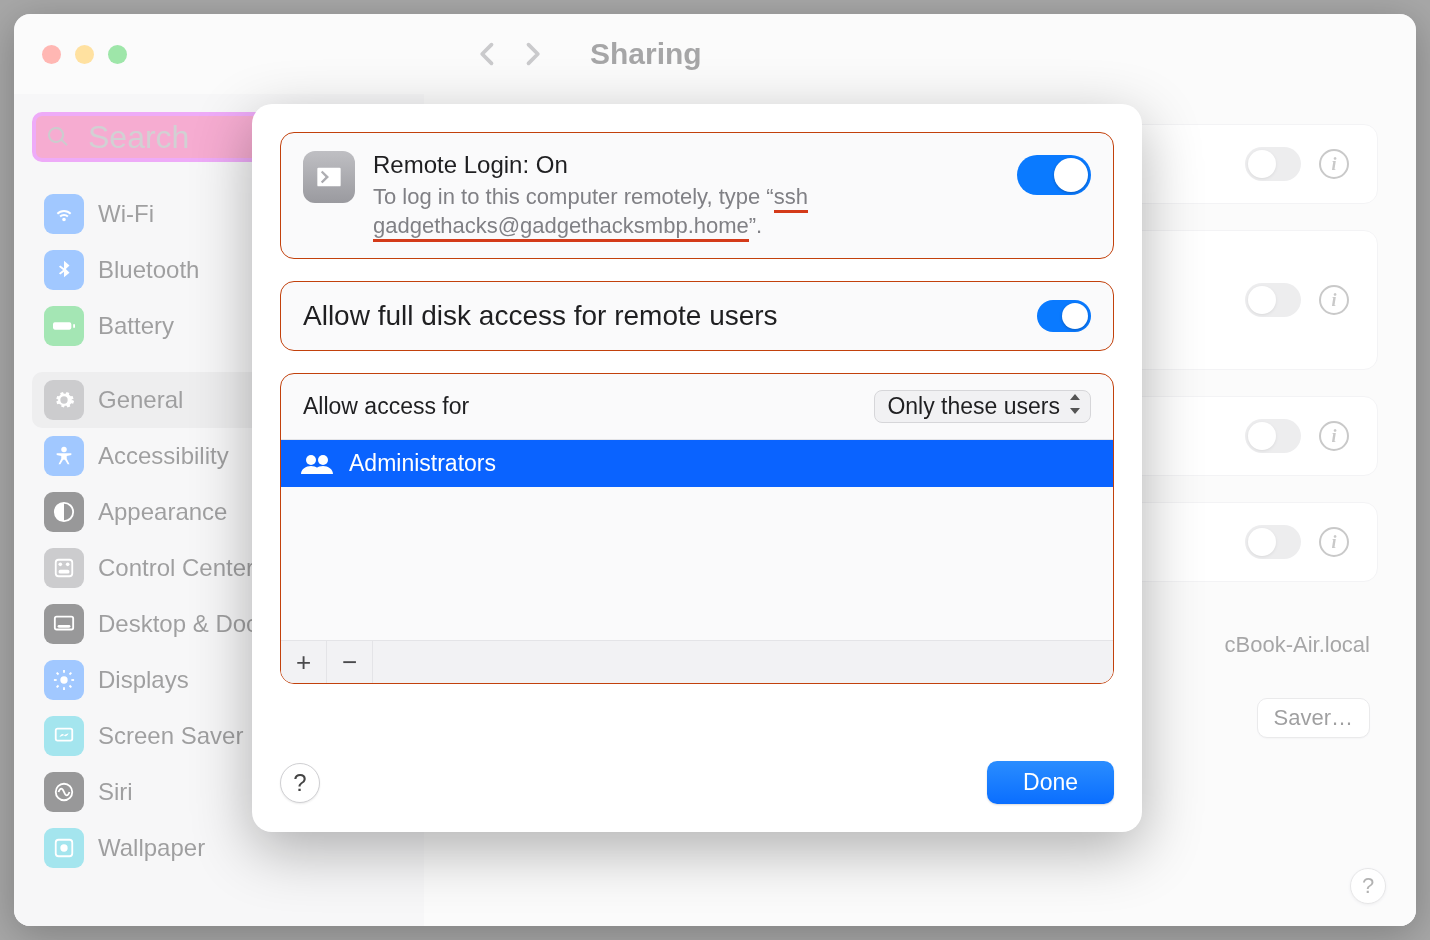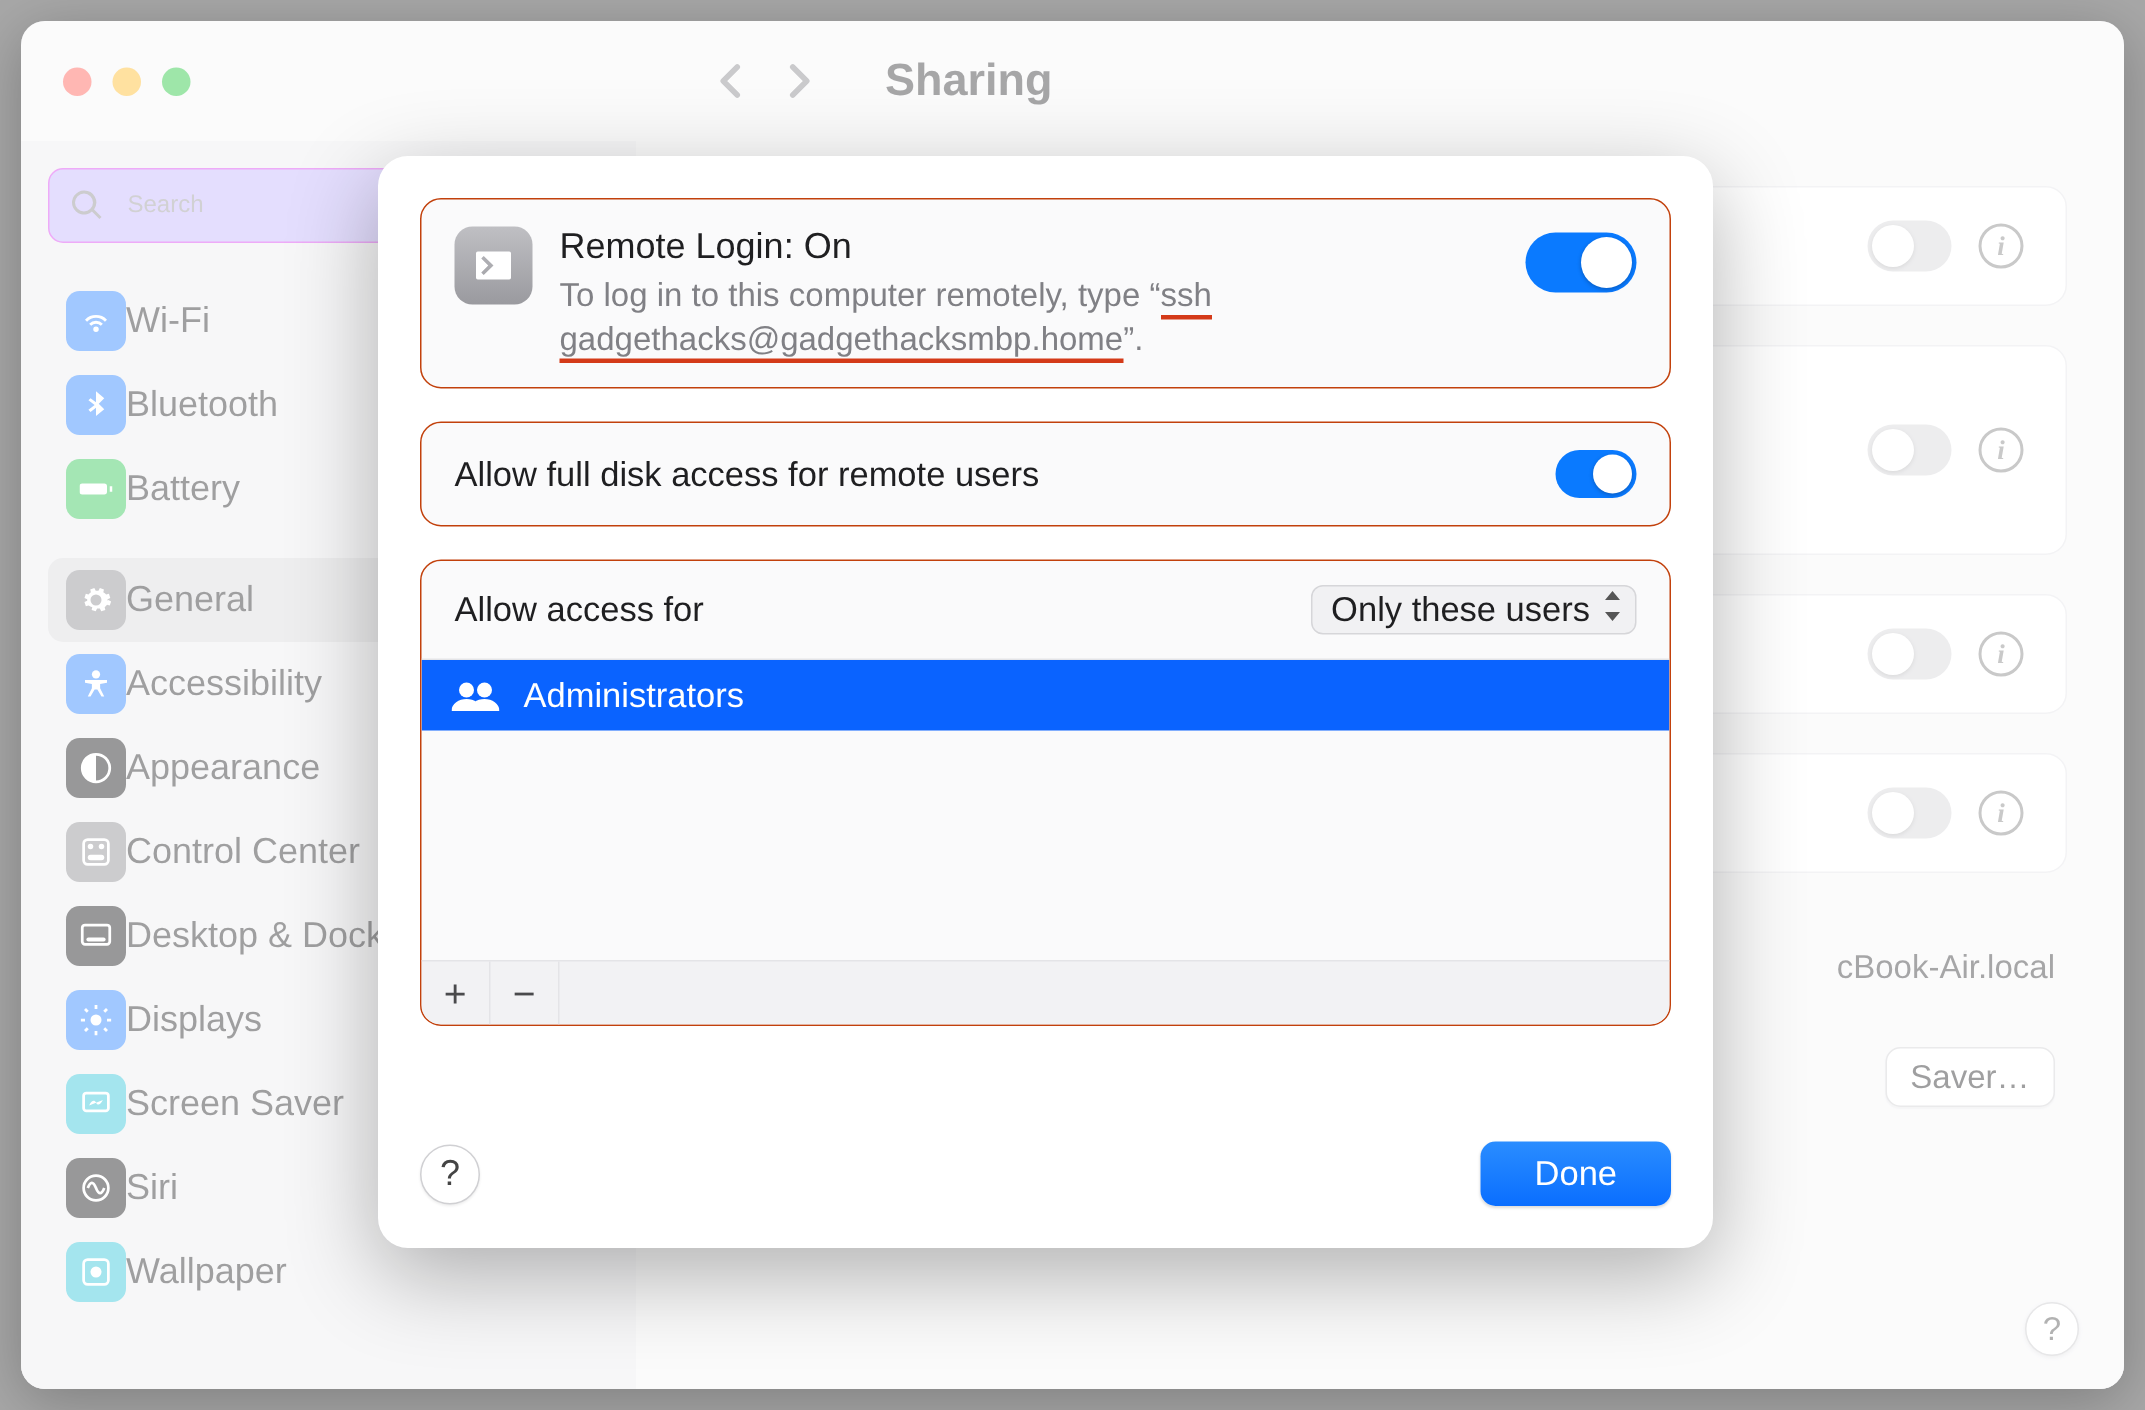--- a/index.html
+++ b/index.html
@@ -19,28 +19,28 @@
   .nav { display: flex; gap: 16px; align-items: center; padding-left: 50px; }
   .chev { width: 28px; height: 28px; }
   .chev svg { width: 28px; height: 28px; stroke: #8b8b8e; stroke-width: 3.2; fill: none; stroke-linecap: round; stroke-linejoin: round; }
   .title { font-size: 30px; font-weight: 700; color: #3b3b3d; margin-left: 28px; }
 
   .main { position: absolute; left: 0; top: 80px; width: 100%; height: calc(100% - 80px); display: flex; }
   .sidebar { width: 410px; background: #eeeef0; padding: 18px 18px 0 18px; display: flex; flex-direction: column; gap: 2px; }
 
   .search { position: relative; margin-bottom: 22px; }
   .search input {
-    width: 100%; height: 50px; border-radius: 10px; border: 1px solid #d946ef;
-    background: #c4b5fd; font-size: 16px; color: #3a3a3c; padding: 0 14px 0 52px;
+    width: 100%; height: 50px; border-radius: 10px; border: 4px solid #d946ef;
+    background: #ec4899; font-size: 32px; color: #3a3a3c; padding: 0 14px 0 52px;
   }
   .search input::placeholder { color: #9a9a9e; }
   .search svg { position: absolute; left: 14px; top: 13px; width: 24px; height: 24px; fill: #8e8e92; }
 
   .side-item {
-    display: flex; align-items: center; padding: 8px 12px; border-radius: 10px;
+    display: flex; align-items: center; gap: 14px; padding: 8px 12px; border-radius: 10px;
     font-size: 24px; color: #2c2c2e; cursor: default;
   }
   .side-item.sel { background: #d9d9dc; }
   .side-icon {
     width: 40px; height: 40px; border-radius: 9px; display: flex; align-items: center; justify-content: center; flex: 0 0 40px;
   }
   .side-icon svg { width: 22px; height: 22px; fill: #fff; }
   .side-divider { height: 18px; }
 
   .content { flex: 1; background: #f5f5f7; padding: 30px 38px 30px 38px; position: relative; }
@@ -94,21 +94,21 @@
   .rl-icon svg { width: 28px; height: 28px; fill: #fff; }
   .rl-text { flex: 1; }
   .rl-title { font-size: 24px; color: #1f1f21; font-weight: 500; }
   .rl-sub { font-size: 22px; color: #808085; margin-top: 4px; line-height: 1.3; }
   .rl-sub .u1 { border-bottom: 3px solid #d43a19; padding-bottom: 1px; }
   .bigtoggle { width: 74px; height: 40px; border-radius: 20px; background: #0a7aff; position: relative; cursor: pointer; flex: 0 0 74px; margin-top: 4px; }
   .bigtoggle .knob { position: absolute; width: 34px; height: 34px; background: #fff; border-radius: 50%; top: 3px; right: 3px; box-shadow: 0 1px 3px rgba(0,0,0,.25); }
   .medtoggle { width: 54px; height: 32px; border-radius: 16px; background: #0a7aff; position: relative; cursor: pointer; flex: 0 0 54px;}
   .medtoggle .knob { position: absolute; width: 26px; height: 26px; background: #fff; border-radius: 50%; top: 3px; right: 3px; box-shadow: 0 1px 3px rgba(0,0,0,.25); }
 
-  .fd-row { display: flex; align-items: center; justify-content: space-between; padding: 18px 22px; font-size: 23px; color: #1f1f21; }
+  .fd-row { display: flex; justify-content: space-between; padding: 18px 22px; font-size: 28px; color: #1f1f21; }
 
   .access-card { display: flex; flex-direction: column; }
   .access-head { display: flex; align-items: center; justify-content: space-between; padding: 16px 22px; border-bottom: 1px solid #e4e4e7; }
   .access-head span { font-size: 23px; color: #1f1f21; }
   .popup {
     display: flex; align-items: center; gap: 8px; font-size: 22px; color: #1f1f21;
     background: #f1f1f3; border: 1px solid #d6d6d9; border-radius: 8px; padding: 2px 8px 2px 12px; cursor: pointer;
   }
   .stepper svg { width: 14px; height: 20px; }
   .user-list { height: 200px; overflow: auto; }

